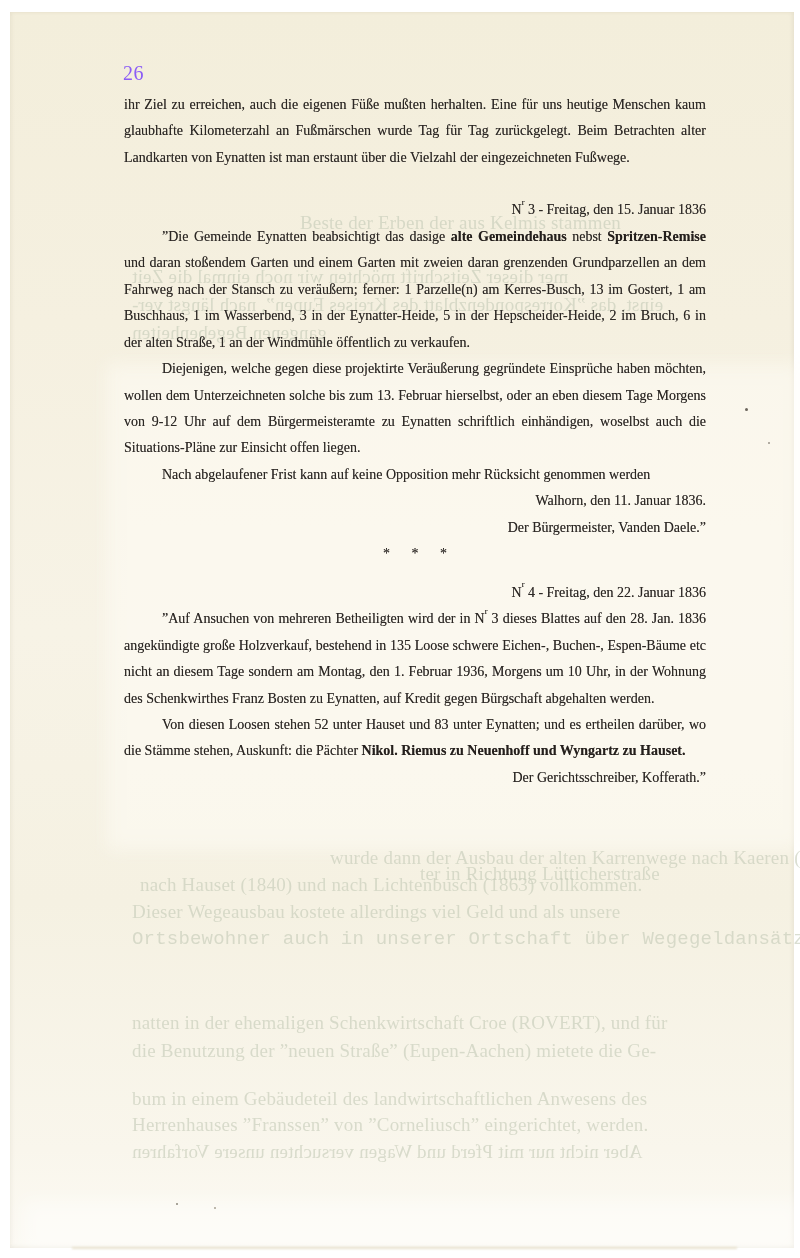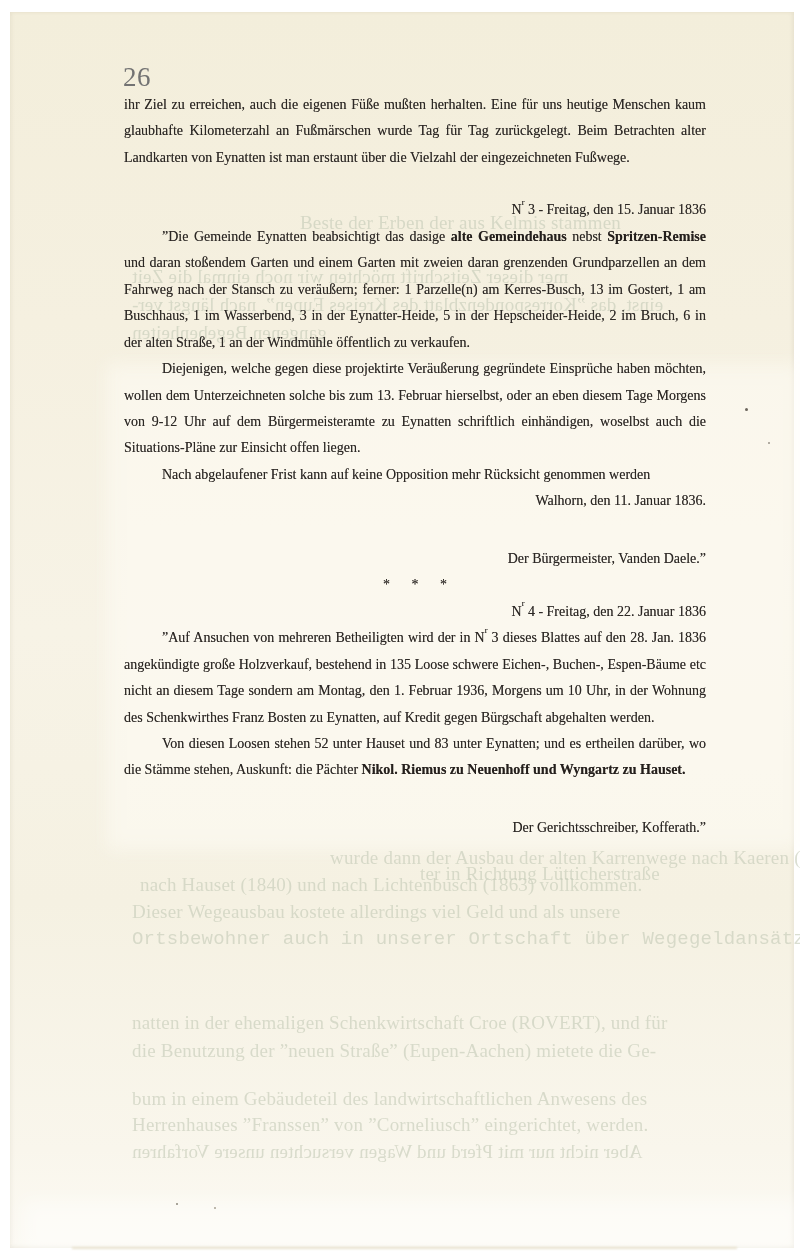--- a/index.html
+++ b/index.html
@@ -14,39 +14,39 @@
     position:absolute;left:10px;top:12px;width:784px;height:1236px;
     background:linear-gradient(180deg,#f3eedb 0%,#f5f0e0 25%,#f7f3e6 50%,#f5f1e2 72%,#f9f6ec 92%,#fcfaf3 100%);
     box-shadow:inset -2px 0 4px rgba(90,80,60,0.05), inset 2px 0 4px rgba(90,80,60,0.04), inset 0 -2px 4px rgba(90,80,60,0.03);
   }
   .band{position:absolute;filter:blur(9px);pointer-events:none;}
   .band-a{left:96px;top:352px;width:698px;height:486px;background:rgba(255,254,248,0.50);}
   .band-b{left:12px;top:1188px;width:780px;height:56px;background:rgba(255,255,255,0.45);}
   .bottom-line{position:absolute;left:72px;top:1247px;width:665px;height:2px;background:#e7e1cc;filter:blur(1px);}
   .page-number{
     position:absolute;left:123px;top:62px;
-    font-size:27px;color:#737373;letter-spacing:0.5px;
+    font-size:20px;color:#8b5cf6;letter-spacing:0.5px;
   }
   .bleed-layer{position:absolute;left:0;top:0;width:800px;height:1062px;pointer-events:none;}
   .bleed{
     position:absolute;white-space:nowrap;
     font-size:19px;color:#c5cbb8;opacity:0.62;
     filter:blur(0.7px);letter-spacing:0.2px;
   }
   .bleed.mir{transform:scaleX(-1);}
   .text-flow{
     position:absolute;left:124px;top:92px;width:582px;
     font-size:14px;line-height:26.45px;color:#2b2724;
     text-shadow:0 0 0.5px rgba(43,39,36,0.55);
   }
   .blk{margin:0;text-align:justify;}
   .blk.indent{text-indent:38px;}
   .blk.heading{text-indent:38px;text-align:right;}
   .blk.line{text-indent:38px;text-align:right;}
-  .blk.line-right{text-align:right;margin-top:31px;}
+  .blk.line-right{text-align:right;}
   .blk.stars{text-align:center;letter-spacing:9px;text-indent:9px;}
   .blk b{font-weight:bold;color:#241f1c;}
   .blk sup{font-size:0.6em;line-height:0;position:relative;top:-0.45em;}
   .speck{position:absolute;border-radius:50%;}
 </style>
 </head>
 <body>
 
 <div class="page">
   <div class="band band-a"></div>
@@ -74,21 +74,21 @@
 
 <div class="text-flow">
     <p class="blk para"><span>ihr Ziel zu erreichen, auch die eigenen Füße mußten herhalten. Eine für uns heutige Menschen kaum glaubhafte Kilometerzahl an Fußmärschen wurde Tag für Tag zurückgelegt. Beim Betrachten alter Landkarten von Eynatten ist man erstaunt über die Vielzahl der eingezeichneten Fußwege.</span></p>
     <p class="blk heading" style="margin-top: 26px;"><span>N</span><sup>r</sup><span> 3 - Freitag, den 15. Januar 1836</span></p>
     <p class="blk para indent"><span>”Die Gemeinde Eynatten beabsichtigt das dasige </span><b>alte Gemeindehaus</b><span> nebst </span><b>Spritzen-Remise</b><span> und daran stoßendem Garten und einem Garten mit zweien daran grenzenden Grundparzellen an dem Fahrweg nach der Stansch zu veräußern; ferner: 1 Parzelle(n) am Kerres-Busch, 13 im Gostert, 1 am Buschhaus, 1 im Wasserbend, 3 in der Eynatter-Heide, 5 in der Hepscheider-Heide, 2 im Bruch, 6 in der alten Straße, 1 an der Windmühle öffentlich zu verkaufen.</span></p>
     <p class="blk para indent"><span>Diejenigen, welche gegen diese projektirte Veräußerung gegründete Einsprüche haben möchten, wollen dem Unterzeichneten solche bis zum 13. Februar hierselbst, oder an eben diesem Tage Morgens von 9-12 Uhr auf dem Bürgermeisteramte zu Eynatten schriftlich einhändigen, woselbst auch die Situations-Pläne zur Einsicht offen liegen.</span></p>
     <p class="blk para indent"><span>Nach abgelaufener Frist kann auf keine Opposition mehr Rücksicht genommen werden</span></p>
     <p class="blk line"><span>Walhorn, den 11. Januar 1836.</span></p>
     <p class="blk line-right"><span>Der Bürgermeister, Vanden Daele.”</span></p>
     <p class="blk stars"><span>* * *</span></p>
-    <p class="blk heading" style="margin-top: 0;"><span>N</span><sup>r</sup><span> 4 - Freitag, den 22. Januar 1836</span></p>
+    <p class="blk heading" style="margin-top: 12px;"><span>N</span><sup>r</sup><span> 4 - Freitag, den 22. Januar 1836</span></p>
     <p class="blk para indent"><span>”Auf Ansuchen von mehreren Betheiligten wird der in N</span><sup>r</sup><span> 3 dieses Blattes auf den 28. Jan. 1836 angekündigte große Holzverkauf, bestehend in 135 Loose schwere Eichen-, Buchen-, Espen-Bäume etc nicht an diesem Tage sondern am Montag, den 1. Februar 1936, Morgens um 10 Uhr, in der Wohnung des Schenkwirthes Franz Bosten zu Eynatten, auf Kredit gegen Bürgschaft abgehalten werden.</span></p>
     <p class="blk para indent"><span>Von diesen Loosen stehen 52 unter Hauset und 83 unter Eynatten; und es ertheilen darüber, wo die Stämme stehen, Auskunft: die Pächter </span><b>Nikol. Riemus zu Neuenhoff und Wyngartz zu Hauset.</b></p>
     <p class="blk line-right"><span>Der Gerichtsschreiber, Kofferath.”</span></p>
   </div>
 
 <div class="bottom-line"></div>
 
 <div class="speck" style="left: 745px; top: 408px; width: 3px; height: 3px; background: rgb(107, 101, 92);"></div>
 <div class="speck" style="left: 768px; top: 442px; width: 2px; height: 2px; background: rgb(154, 149, 138);"></div>
 <div class="speck" style="left: 176px; top: 1203px; width: 2px; height: 2px; background: rgb(141, 135, 123);"></div>

